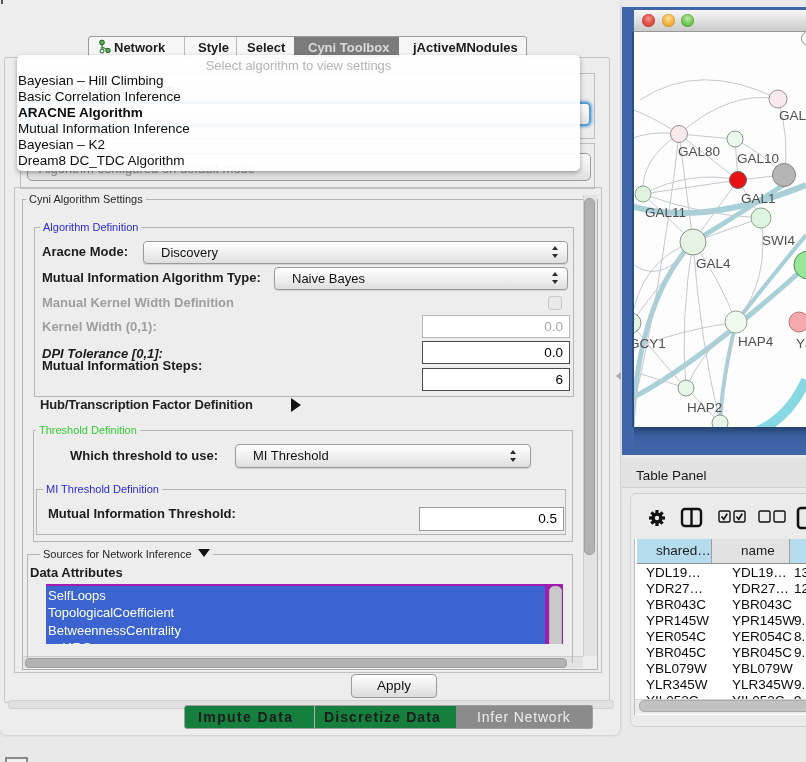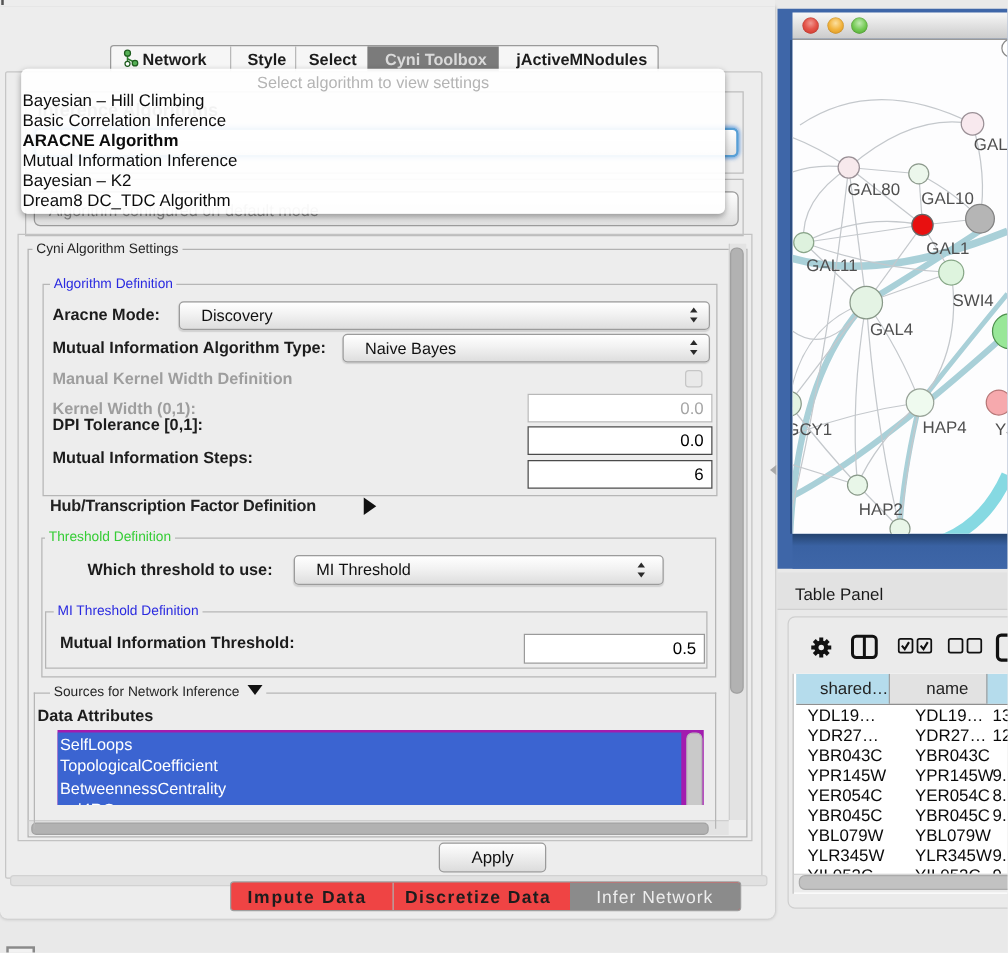--- a/index.html
+++ b/index.html
@@ -64,21 +64,21 @@
 
   <div class="abs" style="left:23px;top:651px;width:560px;height:11px;background:#e3e3e3;border-top:1px solid #cfcfcf;"></div>
   <div class="abs" style="left:25px;top:653px;width:540px;height:8px;background:#b2b2b2;border:1px solid #a0a0a0;border-radius:4px;"></div>
 
   <div class="abs" style="left:8px;top:695px;width:604px;height:7px;background:#e1e1e1;border:1px solid #d2d2d2;border-radius:3px;"></div>
 
   <div class="abs" style="left:351px;top:669px;width:84px;height:22px;background:linear-gradient(#fefefe,#dcdcdc);border:1px solid #9a9a9a;border-radius:4px;text-align:center;">
     <span style="font-size:13.5px;line-height:21px;color:#111;">Apply</span>
   </div>
 
-  <div class="abs" style="left:184px;top:700px;width:407px;height:22px;background:#ef4444;border:1px solid #9f9f9f;border-radius:3px;overflow:hidden;">
+  <div class="abs" style="left:184px;top:700px;width:407px;height:22px;background:#15803d;border:1px solid #9f9f9f;border-radius:3px;overflow:hidden;">
     <div class="abs" style="left:129px;top:0;width:1px;height:22px;background:#b0b0b0;"></div>
     <div class="abs" style="left:271px;top:0;width:136px;height:22px;background:#8b8b8b;"></div>
     <div class="abs" style="left:13px;top:3px;font-size:14px;letter-spacing:1.4px;font-weight:bold;color:#1d1d1d;white-space:nowrap;">Impute Data</div>
     <div class="abs" style="left:139px;top:3px;font-size:14px;letter-spacing:1.1px;font-weight:bold;color:#1d1d1d;white-space:nowrap;">Discretize Data</div>
     <div class="abs" style="left:292px;top:3px;font-size:14px;letter-spacing:0.8px;color:#ededed;white-space:nowrap;">Infer Network</div>
   </div>
 </div>
 
 <div class="abs" style="left:0;top:0;width:620px;height:5px;background:#ededed;"></div>
 <div class="abs" style="left:1px;top:0;width:2px;height:4px;background:#555;"></div>
@@ -97,21 +97,21 @@
   <div class="combo" style="left:274px;top:267px;width:292px;height:21px;">
     <div class="ct">Naive Bayes</div>
     <div class="spin" style="right:7px;top:3px;"></div>
   </div>
   <div class="abs lbl b dis" style="left:42px;top:295px;">Manual Kernel Width Definition</div>
   <div class="abs" style="left:548px;top:296px;width:12px;height:12px;background:#e9e9e9;border:1px solid #c6c6c6;border-radius:3px;"></div>
   <div class="abs lbl b dis" style="left:42px;top:319px;">Kernel Width (0,1):</div>
   <div class="field" style="left:422px;top:315px;width:146px;height:21px;border-color:#b8b8b8;">
       <span class="fv" style="color:#a6a6a6;">0.0</span>
     </div>
-  <div class="abs lbl b" style="left:42px;top:332px;">DPI Tolerance [0,1]:</div>
+  <div class="abs lbl b" style="left:42px;top:346px;font-style:italic;">DPI Tolerance [0,1]:</div>
   <div class="field" style="left:422px;top:341px;width:146px;height:21px;border-color:#4a4a4a;">
       <span class="fv">0.0</span>
     </div>
   <div class="abs lbl b" style="left:42px;top:358px;">Mutual Information Steps:</div>
   <div class="field" style="left:422px;top:368px;width:146px;height:21px;border-color:#4a4a4a;">
       <span class="fv">6</span>
     </div>
 
   <div class="abs" style="left:40px;top:397px;font-size:13px;line-height:16px;font-weight:bold;color:#222;white-space:nowrap;letter-spacing:-0.15px;">Hub/Transcription Factor Definition</div>
   <div class="abs" style="left:291px;top:398px;width:0;height:0;border:7px solid transparent;border-left:10px solid #111;"></div>

